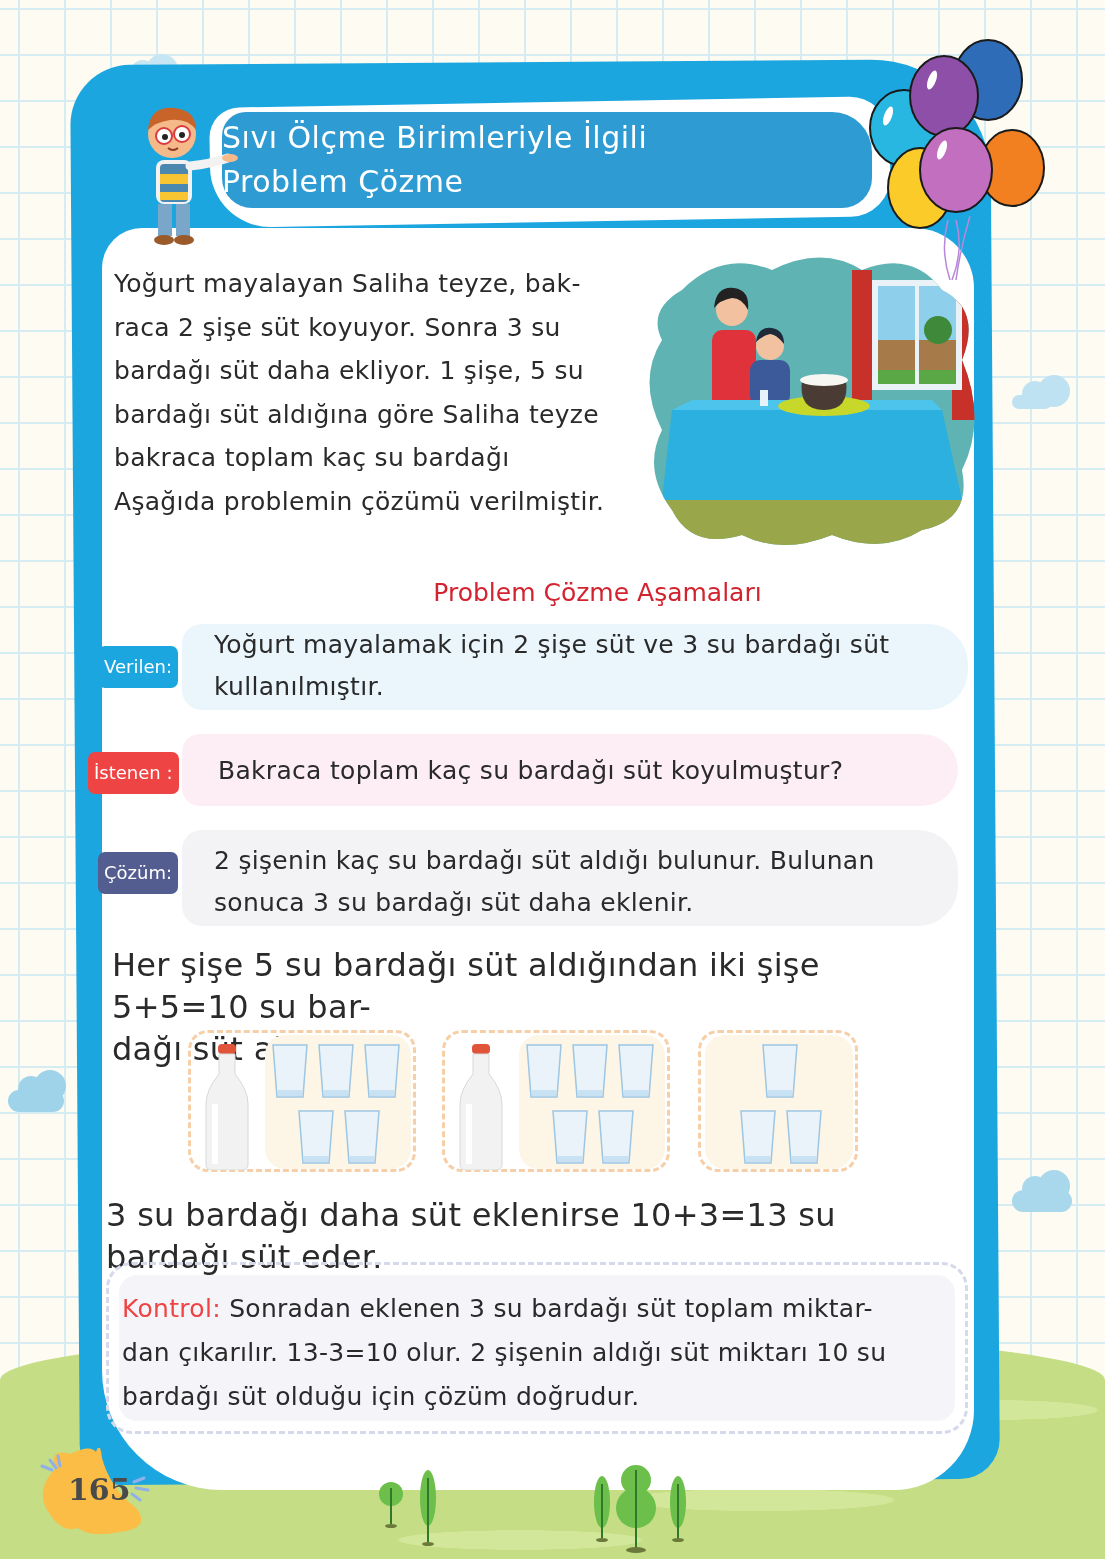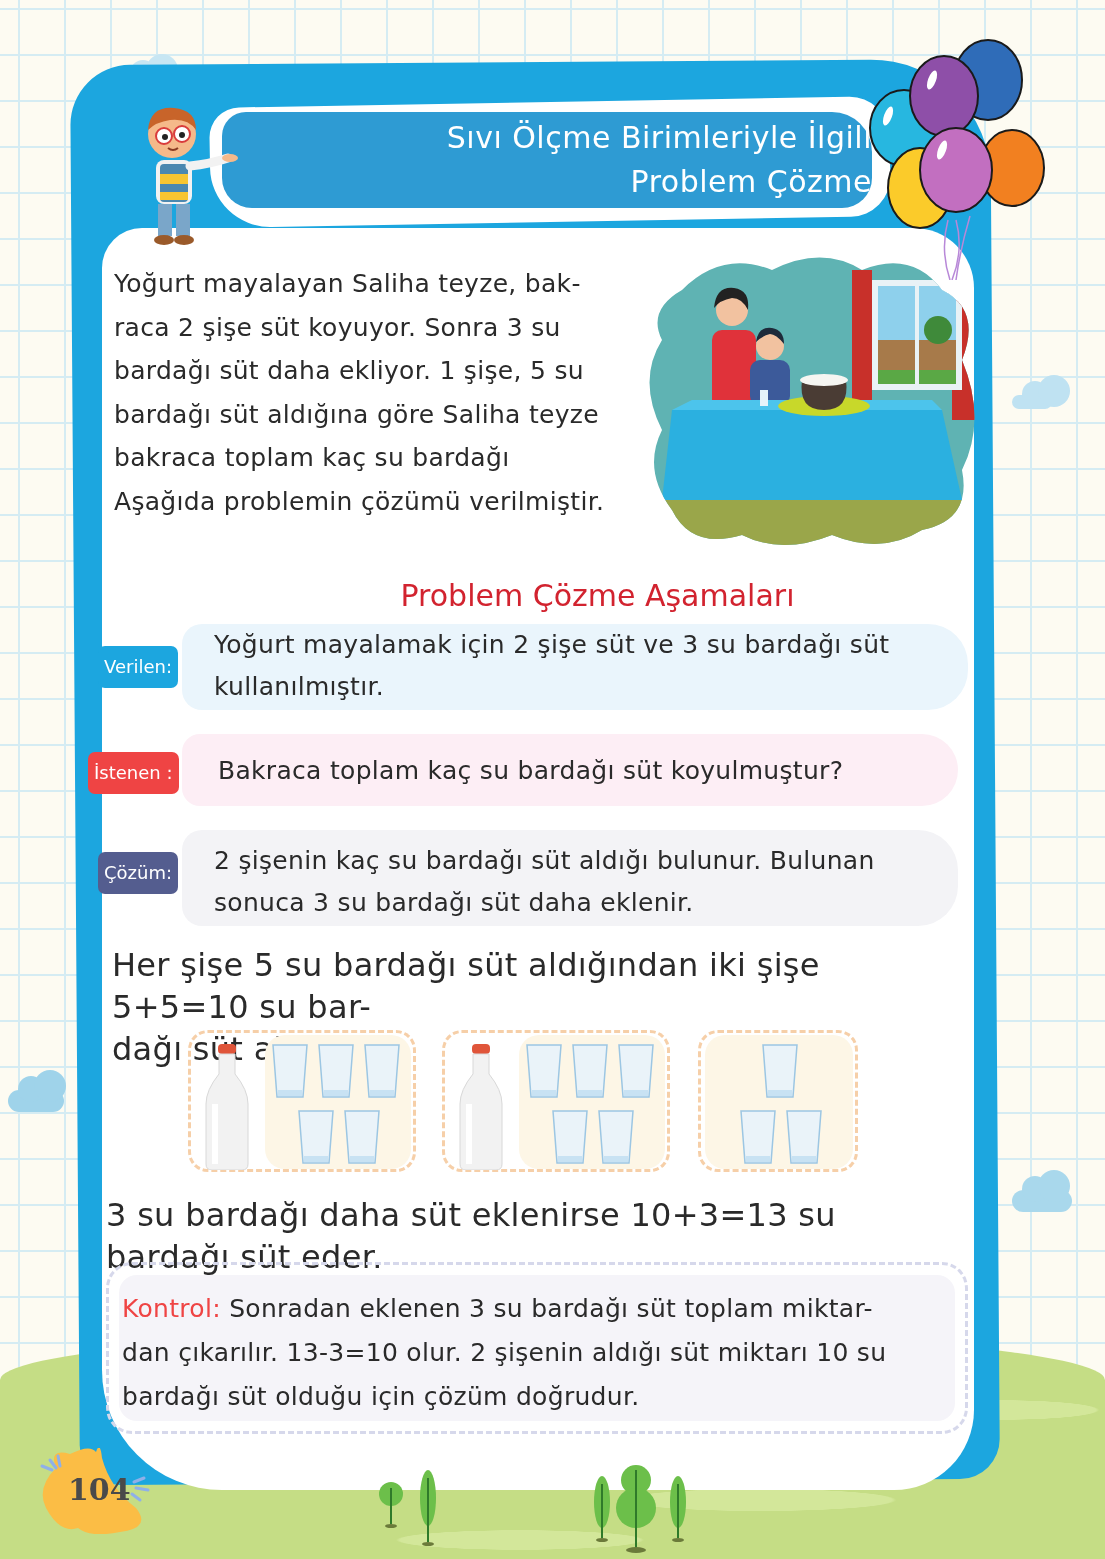--- a/index.html
+++ b/index.html
@@ -43,41 +43,41 @@
   .title-wrap {
     position: absolute; left: 210px; top: 102px; width: 680px; height: 120px;
     background: #fff;
     border-radius: 30px 40px 40px 60px;
     transform: rotate(-1deg);
   }
   .title-box {
     position: absolute; left: 222px; top: 112px; width: 650px; height: 96px;
     background: #2e9bd3;
     border-radius: 24px 40px 30px 30px;
-    display: flex; flex-direction: column; align-items: flex-end; justify-content: center;
+    display: flex; flex-direction: column; align-items: flex-start; justify-content: center;
     color: #fff; font-size: 30px; line-height: 44px; letter-spacing: 0.5px;
   }
   .cloud { position: absolute; background: #b8dff0; border-radius: 30px; }
   .cloud::before, .cloud::after { content: ""; position: absolute; background: inherit; border-radius: 50%; }
   .cloud::before { width: 26px; height: 26px; left: 10px; top: -14px; }
   .cloud::after { width: 32px; height: 32px; left: 26px; top: -20px; }
 
   .boy { position: absolute; left: 130px; top: 100px; width: 110px; height: 150px; }
   .balloons { position: absolute; left: 860px; top: 20px; width: 200px; height: 260px; }
 
   .problem-text {
     position: absolute; left: 114px; top: 262px; width: 520px;
     font-size: 25px; line-height: 43.5px; letter-spacing: 0.3px;
   }
   .scene {
     position: absolute; left: 642px; top: 250px; width: 336px; height: 300px;
   }
   .section-title {
     position: absolute; left: 0; right: 0; top: 578px; text-align: center;
-    color: #d2232f; font-size: 30px; padding-left: 90px;
+    color: #d2232f; font-size: 25px; padding-left: 90px;
   }
   .step-bg { position: absolute; border-radius: 20px 40px 40px 20px; }
   .step-label {
     position: absolute; color: #fff; font-size: 18px; padding: 4px 6px;
     border-radius: 7px; line-height: 34px;
   }
   .step-text { position: absolute; font-size: 25px; line-height: 42px; letter-spacing: 0.3px; }
 
   .explain { position: absolute; left: 112px; width: 840px; font-size: 32px; line-height: 42px; letter-spacing: 0.3px; }
 
@@ -314,21 +314,21 @@
   <div><span class="kontrol-label">Kontrol:</span><span> Sonradan eklenen 3 su bardağı süt toplam miktar-</span></div>
   <div>dan çıkarılır. 13-3=10 olur. 2 şişenin aldığı süt miktarı 10 su</div>
   <div>bardağı süt olduğu için çözüm doğrudur.</div>
 </div>
 
 <svg class="page-blob" viewBox="0 0 112 86">
   <path d="M16 20 Q8 0 30 6 Q50 -4 56 4 Q60 -8 62 10 Q70 40 96 60 Q112 80 80 84 Q50 90 38 80 Q20 86 6 60 Q-4 40 16 20Z" fill="#fbbd45" transform="translate(0,0)"></path>
   <path d="M10 12 l6 8 M18 8 l2 10 M2 18 l10 4" stroke="#8fb0e8" stroke-width="3" stroke-linecap="round"></path>
   <path d="M94 34 l10 -4 M96 40 l12 2 M92 46 l8 6" stroke="#8fb0e8" stroke-width="3" stroke-linecap="round"></path>
 </svg>
-<div class="page-num">104</div>
+<div class="page-num">165</div>
 
 <svg class="tree" viewBox="0 0 30 50" style="left:376px;top:1480px;width:30px;height:50px;">
   <circle cx="15" cy="14" r="12" fill="#6cbf4a"></circle>
     <line x1="15" y1="8" x2="15" y2="44" stroke="#2f7a2a" stroke-width="2"></line>
     <ellipse cx="15" cy="46" rx="6" ry="2" fill="#6b7a3a"></ellipse>
 </svg>
 <svg class="tree" viewBox="0 0 20 80" style="left:418px;top:1468px;width:20px;height:80px;">
   <ellipse cx="10" cy="30" rx="8" ry="28" fill="#6cbf4a"></ellipse>
     <line x1="10" y1="10" x2="10" y2="74" stroke="#2f7a2a" stroke-width="2"></line>
     <ellipse cx="10" cy="76" rx="6" ry="2" fill="#6b7a3a"></ellipse>

